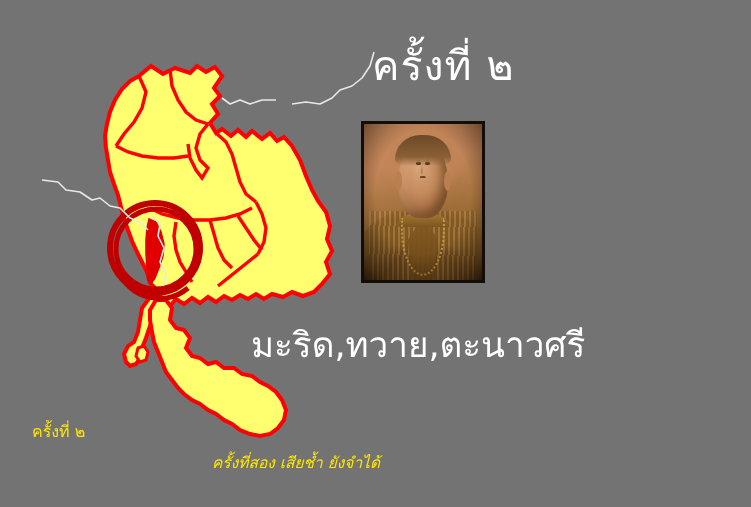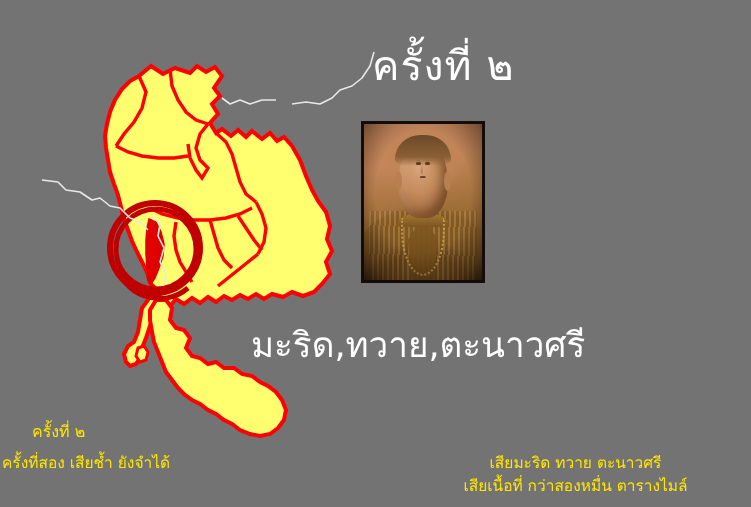--- a/index.html
+++ b/index.html
@@ -191,21 +191,21 @@
     white-space: nowrap;
   }
 
   .verse {
     position: absolute;
     color: #ffe600;
     font-size: 15.5px;
     line-height: 1.5;
     white-space: nowrap;
   }
-  #verse-left  { left: 2px;  top: 452px; width: 370px; text-align: left; }
+  #verse-left  { left: 10px;  top: 452px; width: 370px; text-align: right; font-style: italic; }
   #verse-right { left: 400px; top: 452px; width: 351px; text-align: center; }
   .verse .l1, .verse .l2 { display: block; }
 </style>
 </head>
 <body>
 
 <div id="stage">
 
   <svg id="map-layer" viewBox="0 0 751 507">
     <g>
@@ -296,18 +296,14 @@
   <div id="headline" class="thai">
     <span class="l1">มะริด,ทวาย,ตะนาวศรี</span>
   </div>
 
   <div id="map-label" class="thai">ครั้งที่ ๒</div>
 
   <div id="verse-left" class="verse thai">
     <span class="l1">ครั้งที่สอง เสียช้ำ ยังจำได้</span>
   </div>
 
-  <div id="verse-right" class="verse thai">
-    <span class="l1">เสียมะริด ทวาย ตะนาวศรี</span>
-    <span class="l2">เสียเนื้อที่ กว่าสองหมื่น ตารางไมล์</span>
-  </div>
 
 </div>
 
 </body></html>

